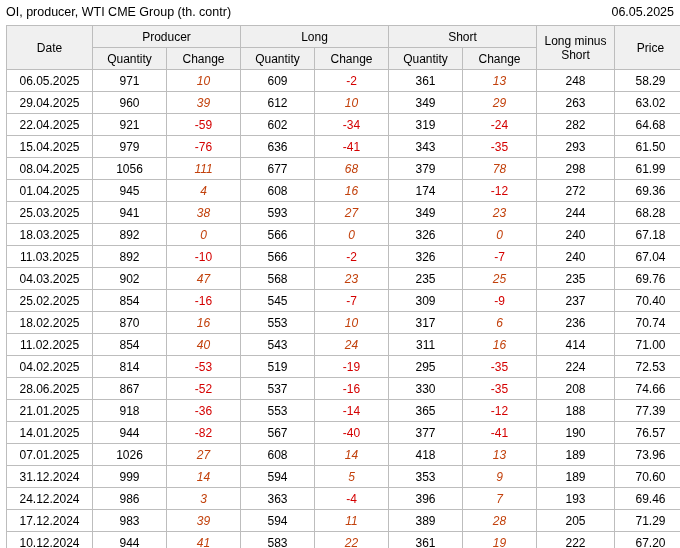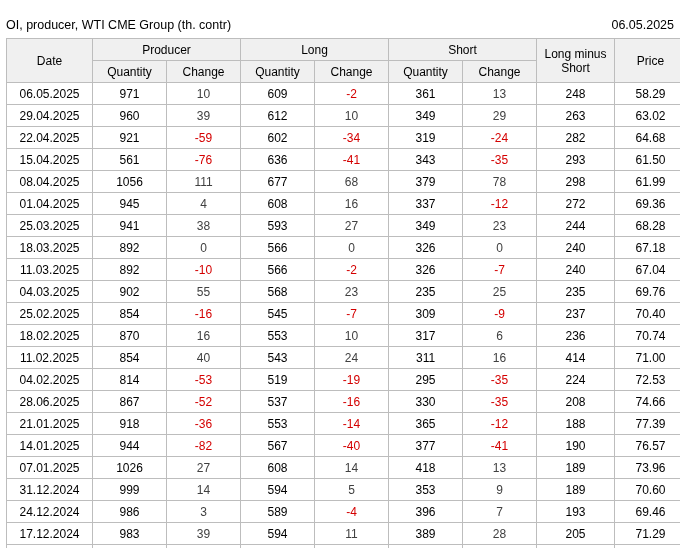--- a/index.html
+++ b/index.html
@@ -19,21 +19,21 @@
     width: 680px;
     height: 548px;
     position: relative;
     box-sizing: border-box;
     padding: 0;
   }
   .topbar {
     display: flex;
     justify-content: space-between;
     align-items: center;
-    padding: 18px 6px 6px 6px;
+    padding: 5px 6px 6px 6px;
     font-size: 12.5px;
     color: #000;
   }
   .topbar .title {
     font-weight: normal;
   }
   .topbar .date {
     font-weight: normal;
   }
   table.grid {
@@ -60,21 +60,21 @@
   }
   th.sub {
     height: 22px;
   }
   td.datecell {
     width: 86px;
   }
   td.num {
     font-variant-numeric: tabular-nums;
   }
-  .pos { color: #404040; }
+  .pos { color: #c2410c; font-style: italic; }
   .neg { color: #d40000; }
   tbody tr td {
     background: #ffffff;
   }
   col.c-date { width: 86px; }
   col.c-q { width: 74px; }
   col.c-c { width: 74px; }
   col.c-lms { width: 78px; }
   col.c-price { width: 72px; }
 </style>
@@ -147,21 +147,21 @@
           <td class="num neg">-59</td>
           <td class="num">602</td>
           <td class="num neg">-34</td>
           <td class="num">319</td>
           <td class="num neg">-24</td>
           <td class="num">282</td>
           <td class="num">64.68</td>
         </tr>
         <tr>
           <td class="datecell num">15.04.2025</td>
-          <td class="num">561</td>
+          <td class="num">979</td>
           <td class="num neg">-76</td>
           <td class="num">636</td>
           <td class="num neg">-41</td>
           <td class="num">343</td>
           <td class="num neg">-35</td>
           <td class="num">293</td>
           <td class="num">61.50</td>
         </tr>
         <tr>
           <td class="datecell num">08.04.2025</td>
@@ -173,21 +173,21 @@
           <td class="num pos">78</td>
           <td class="num">298</td>
           <td class="num">61.99</td>
         </tr>
         <tr>
           <td class="datecell num">01.04.2025</td>
           <td class="num">945</td>
           <td class="num pos">4</td>
           <td class="num">608</td>
           <td class="num pos">16</td>
-          <td class="num">337</td>
+          <td class="num">174</td>
           <td class="num neg">-12</td>
           <td class="num">272</td>
           <td class="num">69.36</td>
         </tr>
         <tr>
           <td class="datecell num">25.03.2025</td>
           <td class="num">941</td>
           <td class="num pos">38</td>
           <td class="num">593</td>
           <td class="num pos">27</td>
@@ -214,21 +214,21 @@
           <td class="num">566</td>
           <td class="num neg">-2</td>
           <td class="num">326</td>
           <td class="num neg">-7</td>
           <td class="num">240</td>
           <td class="num">67.04</td>
         </tr>
         <tr>
           <td class="datecell num">04.03.2025</td>
           <td class="num">902</td>
-          <td class="num pos">55</td>
+          <td class="num pos">47</td>
           <td class="num">568</td>
           <td class="num pos">23</td>
           <td class="num">235</td>
           <td class="num pos">25</td>
           <td class="num">235</td>
           <td class="num">69.76</td>
         </tr>
         <tr>
           <td class="datecell num">25.02.2025</td>
           <td class="num">854</td>
@@ -325,21 +325,21 @@
           <td class="num pos">5</td>
           <td class="num">353</td>
           <td class="num pos">9</td>
           <td class="num">189</td>
           <td class="num">70.60</td>
         </tr>
         <tr>
           <td class="datecell num">24.12.2024</td>
           <td class="num">986</td>
           <td class="num pos">3</td>
-          <td class="num">589</td>
+          <td class="num">363</td>
           <td class="num neg">-4</td>
           <td class="num">396</td>
           <td class="num pos">7</td>
           <td class="num">193</td>
           <td class="num">69.46</td>
         </tr>
         <tr>
           <td class="datecell num">17.12.2024</td>
           <td class="num">983</td>
           <td class="num pos">39</td>

